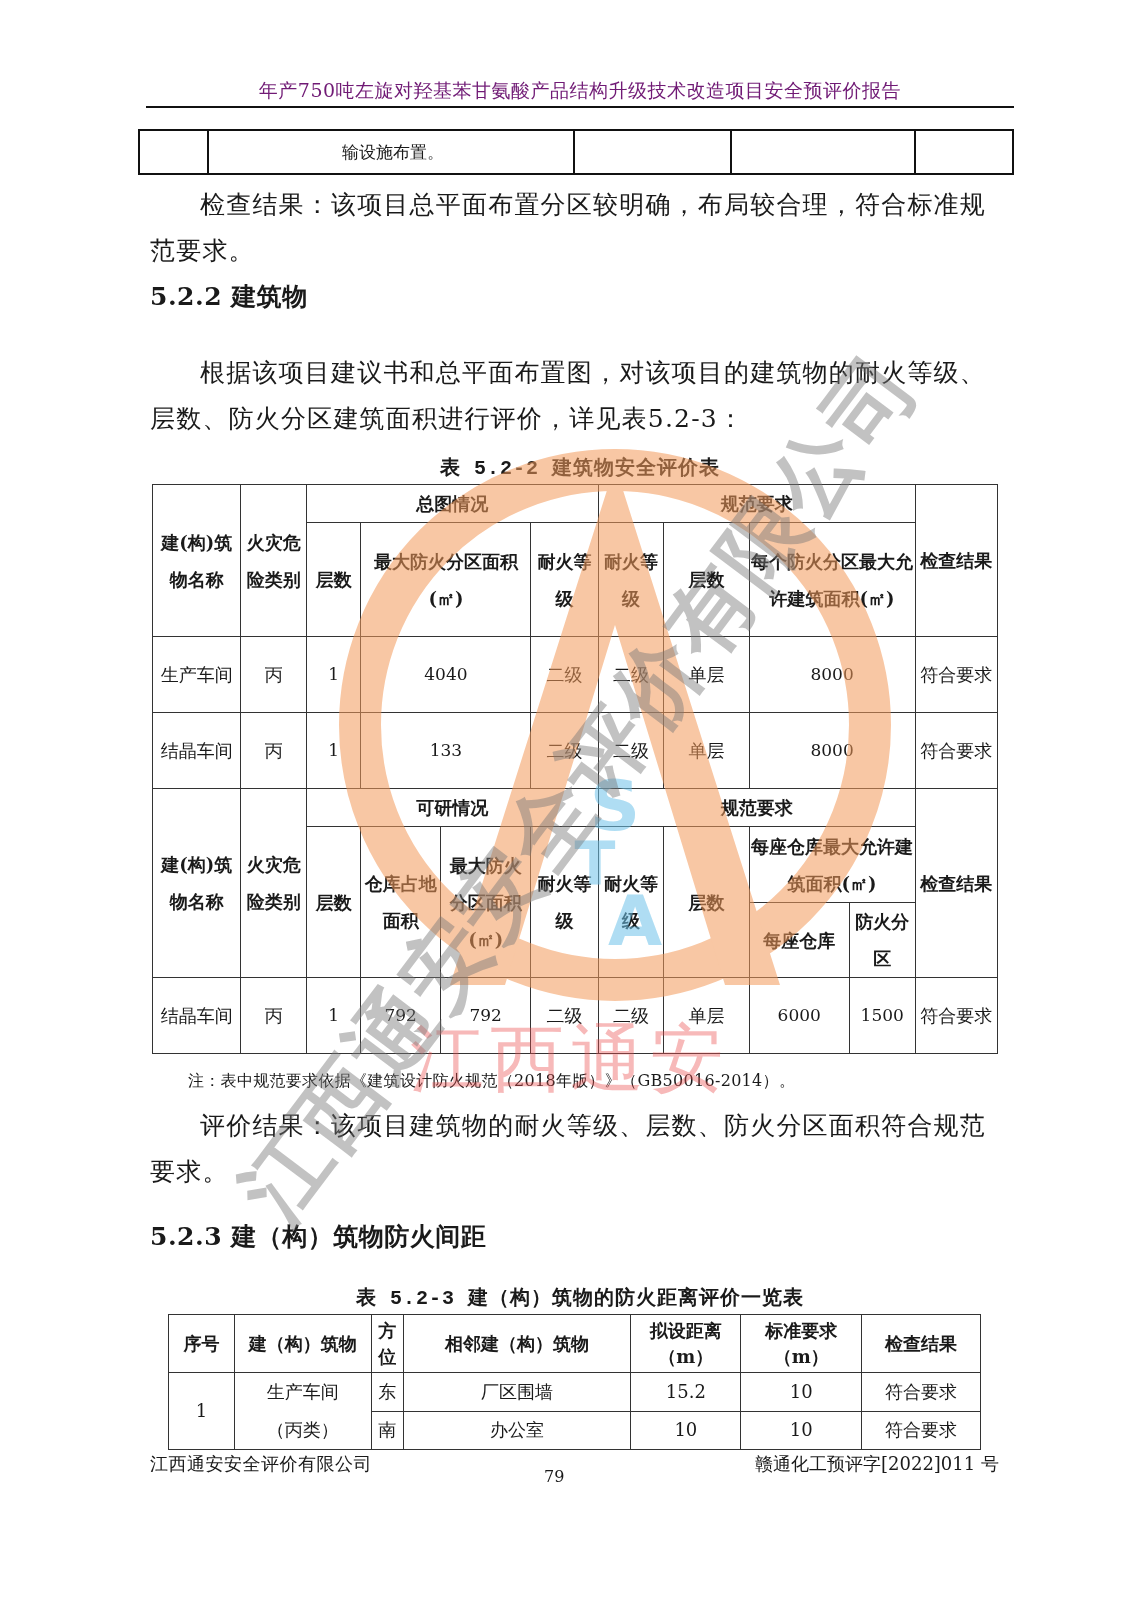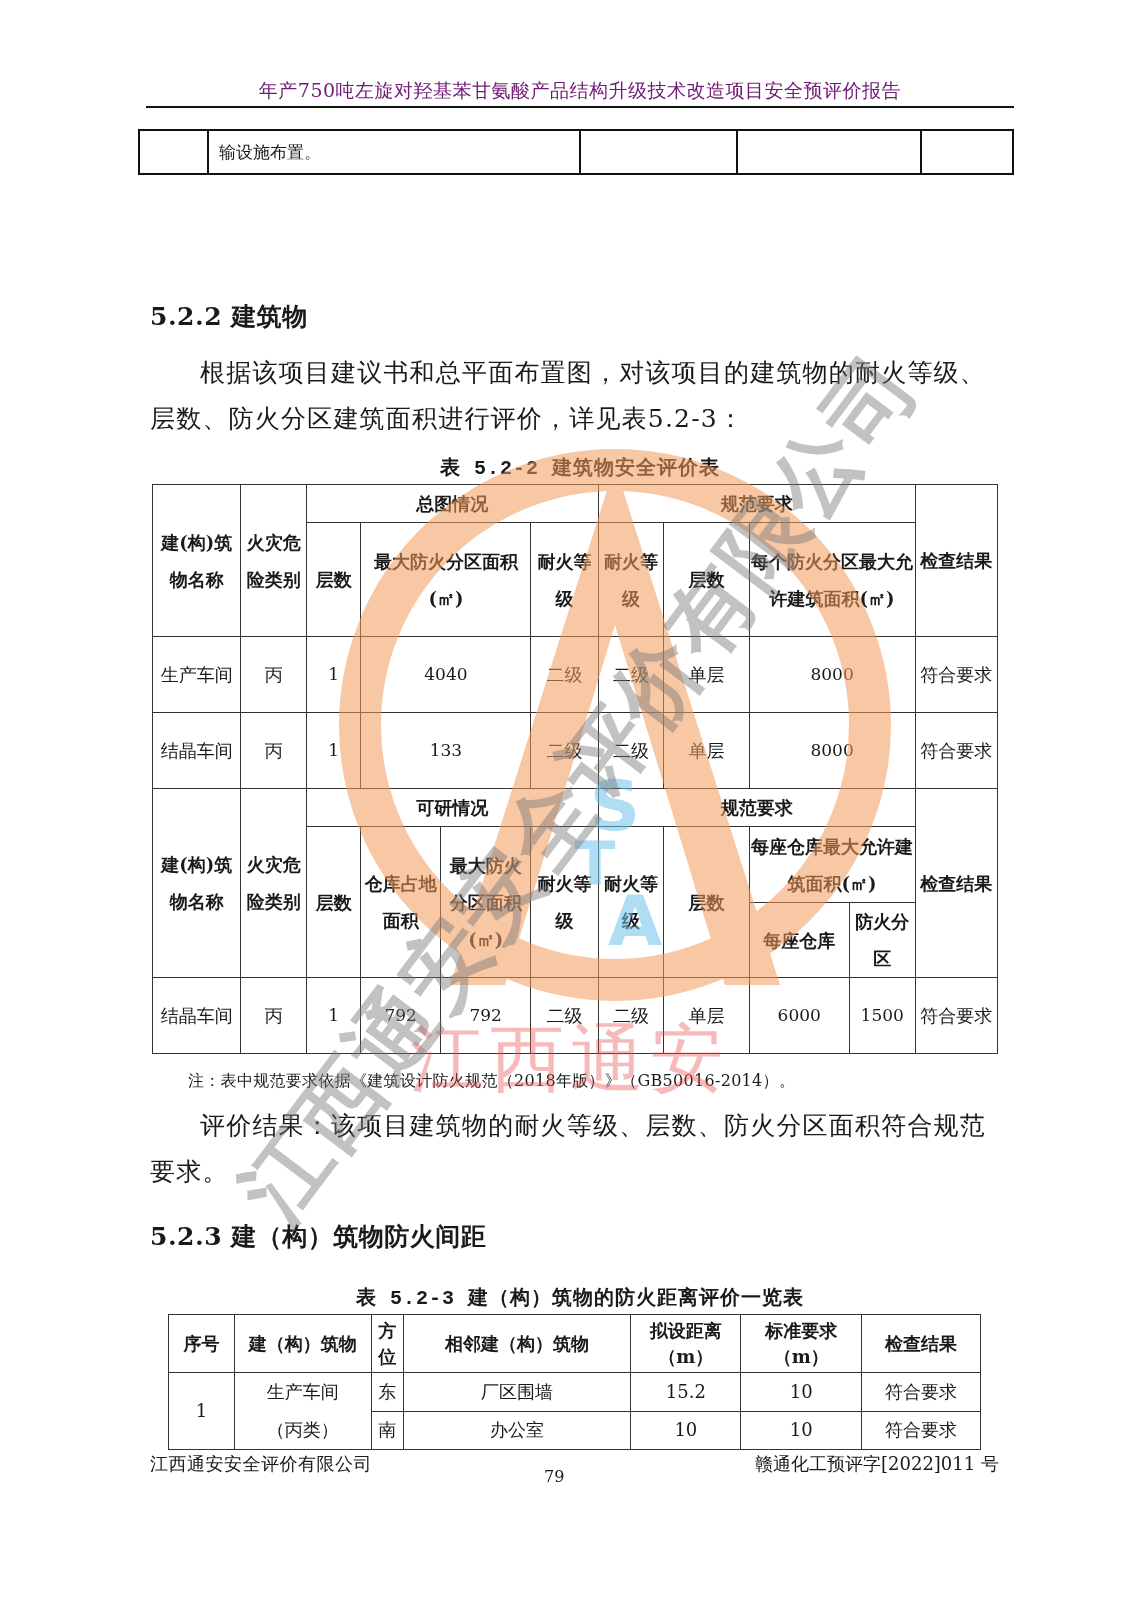--- a/index.html
+++ b/index.html
@@ -9,21 +9,21 @@
 
   .running-header { position: absolute; left: 140px; width: 880px; top: 78px; text-align: center;
                     font-size: 19px; letter-spacing: 0.5px; color: #701a75; }
   .header-rule { position: absolute; left: 146px; width: 868px; top: 106px; height: 0; border-top: 2.5px solid #111; }
 
   table { border-collapse: collapse; }
   td, th { border: 1px solid #333; padding: 0; text-align: center; vertical-align: middle; font-weight: normal; }
 
   .carry-table { position: absolute; left: 138px; top: 129px; width: 876px; height: 46px; }
   .carry-table td { border: 2px solid #111; font-size: 17px; }
-  .carry-table td.txt { text-align: left; padding-left: 10px; }
+  .carry-table td.txt { text-align: center; padding-left: 4px; }
 
   .para { position: absolute; left: 150px; width: 860px; font-size: 25px; line-height: 46px; letter-spacing: 1.2px; }
   .indent { text-indent: 50px; }
   .h3 { position: absolute; left: 150px; font-size: 25px; font-weight: bold; letter-spacing: 0.5px; }
   .caption { position: absolute; left: 140px; width: 880px; text-align: center; font-size: 20px; font-weight: bold; letter-spacing: 1px; font-family: Liberation Mono, monospace; }
 
   .t522 { position: absolute; left: 152px; top: 484px; width: 846px; font-size: 18px; }
   .t522 td { line-height: 37px; }
   .t522 .hd { font-weight: bold; }
   .t522 .sm { font-size: 17px; }
@@ -59,22 +59,23 @@
         <tr>
       <td style="width:67px"></td>
       <td class="txt" style="width:360px">输设施布置。</td>
       <td style="width:155px"></td>
       <td style="width:182px"></td>
       <td></td>
     </tr>
   </tbody>
     </table>
 
-
-  <div class="h3" style="top:300px">5.2.2 建筑物</div>
+  <div class="para indent" style="top:182px">检查结果：该项目总平面布置分区较明确，布局较合理，符合标准规范要求。</div>
+
+  <div class="h3" style="top:280px">5.2.2 建筑物</div>
 
   <div class="para indent" style="top:350px">根据该项目建议书和总平面布置图，对该项目的建筑物的耐火等级、层数、防火分区建筑面积进行评价，详见表5.2-3：</div>
 
   <div class="caption" style="top:454px">表 5.2-2   建筑物安全评价表</div>
 
   <table class="t522">
     <colgroup>
       <col style="width:89px">
         <col style="width:66px">
         <col style="width:55px">

